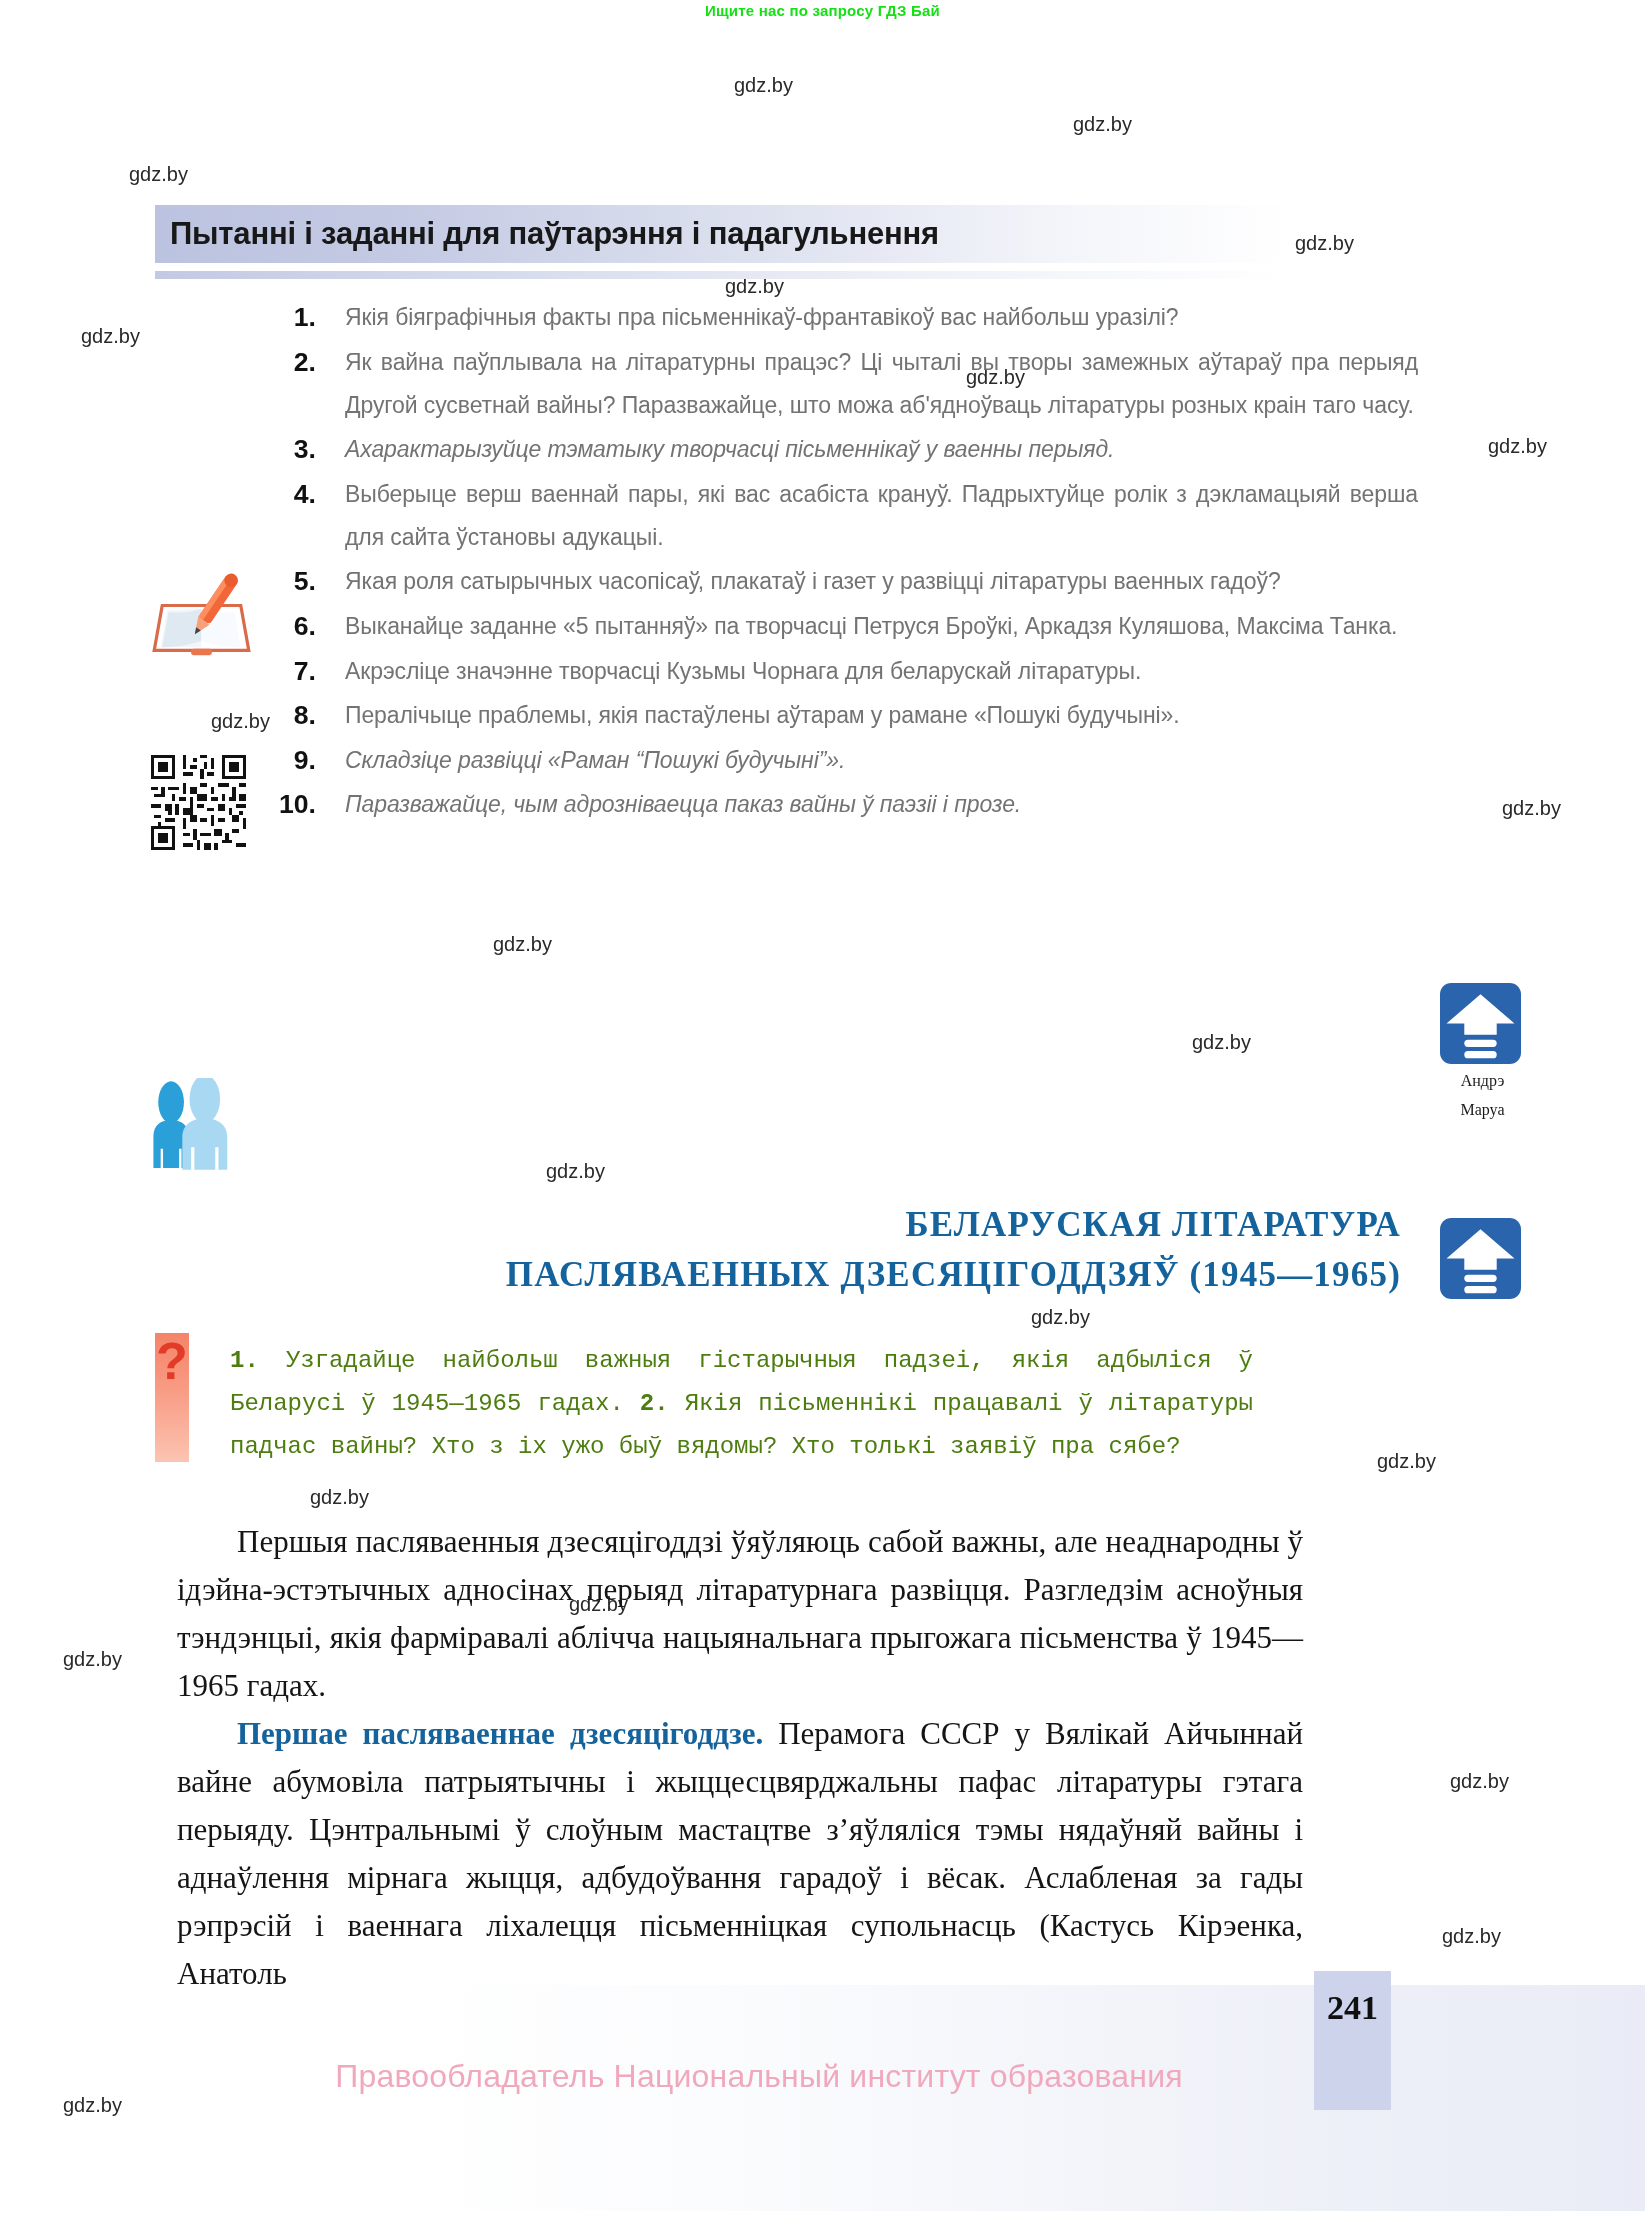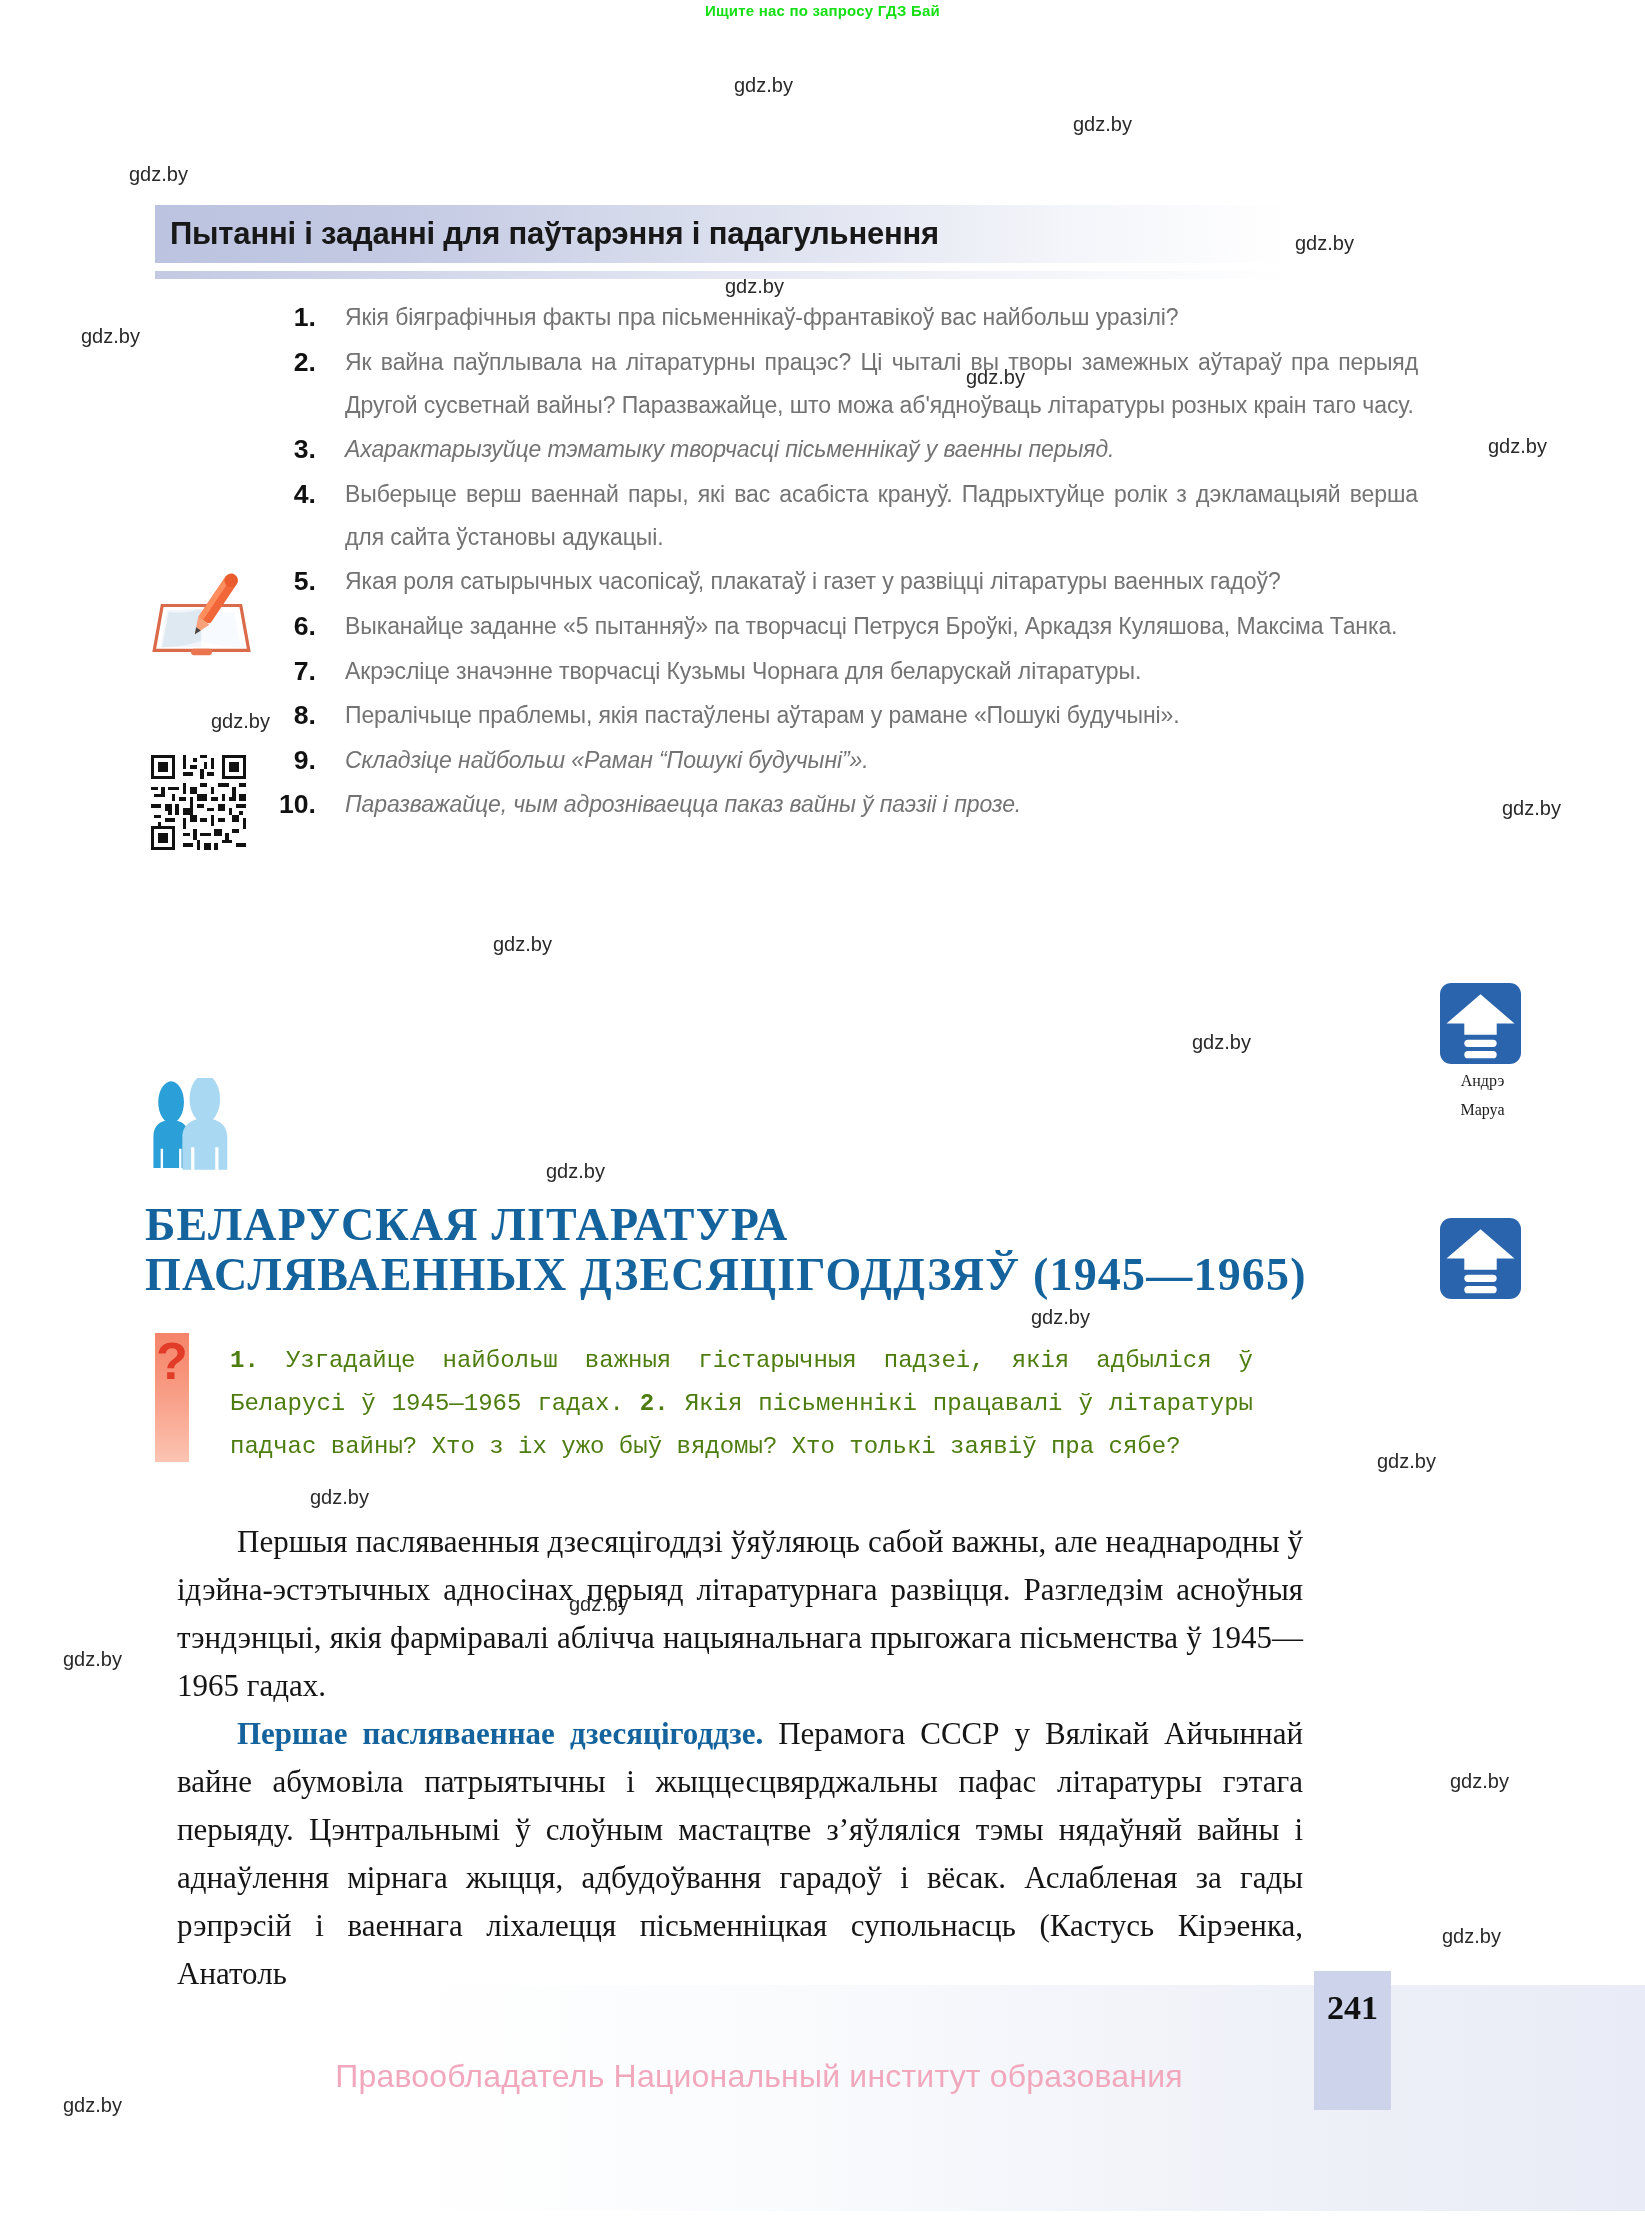--- a/index.html
+++ b/index.html
@@ -168,24 +168,24 @@
     line-height: 29px;
     color: #1b1b1b;
   }
 
   
   .chapter-title {
     position: absolute;
     left: 145px;
     top: 1200px;
     width: 1256px;
-    text-align: left;
+    text-align: right;
     font-family: "Liberation Serif", serif;
     font-weight: 700;
-    font-size: 46px;
+    font-size: 35px;
     line-height: 50px;
     color: #15639d;
     letter-spacing: 1.2px;
   }
 
   
   .q-marker {
     position: absolute;
     left: 155px;
     top: 1333px;
@@ -338,21 +338,21 @@
     <div class="qrow">
       <div class="qnum">7.</div>
       <div class="qtext">Акрэсліце значэнне творчасці Кузьмы Чорнага для беларускай літаратуры.</div>
     </div>
     <div class="qrow">
       <div class="qnum">8.</div>
       <div class="qtext">Пералічыце праблемы, якія пастаўлены аўтарам у рамане «Пошукі будучыні».</div>
     </div>
     <div class="qrow">
       <div class="qnum">9.</div>
-      <div class="qtext nojust">Складзіце найбольш «Раман “Пошукі будучыні”».</div>
+      <div class="qtext nojust">Складзіце развіцці «Раман “Пошукі будучыні”».</div>
     </div>
     <div class="qrow">
       <div class="qnum">10.</div>
       <div class="qtext nojust">Паразважайце, чым адрозніваецца паказ вайны ў паэзіі і прозе.</div>
     </div>
   </div>
 
   <div class="icon-pencil">
     <svg viewBox="0 0 126 108" width="101" height="87">
       <polygon points="14,44 112,44 122,100 4,100" fill="#ffffff" stroke="#d96a4a" stroke-width="4"></polygon>

